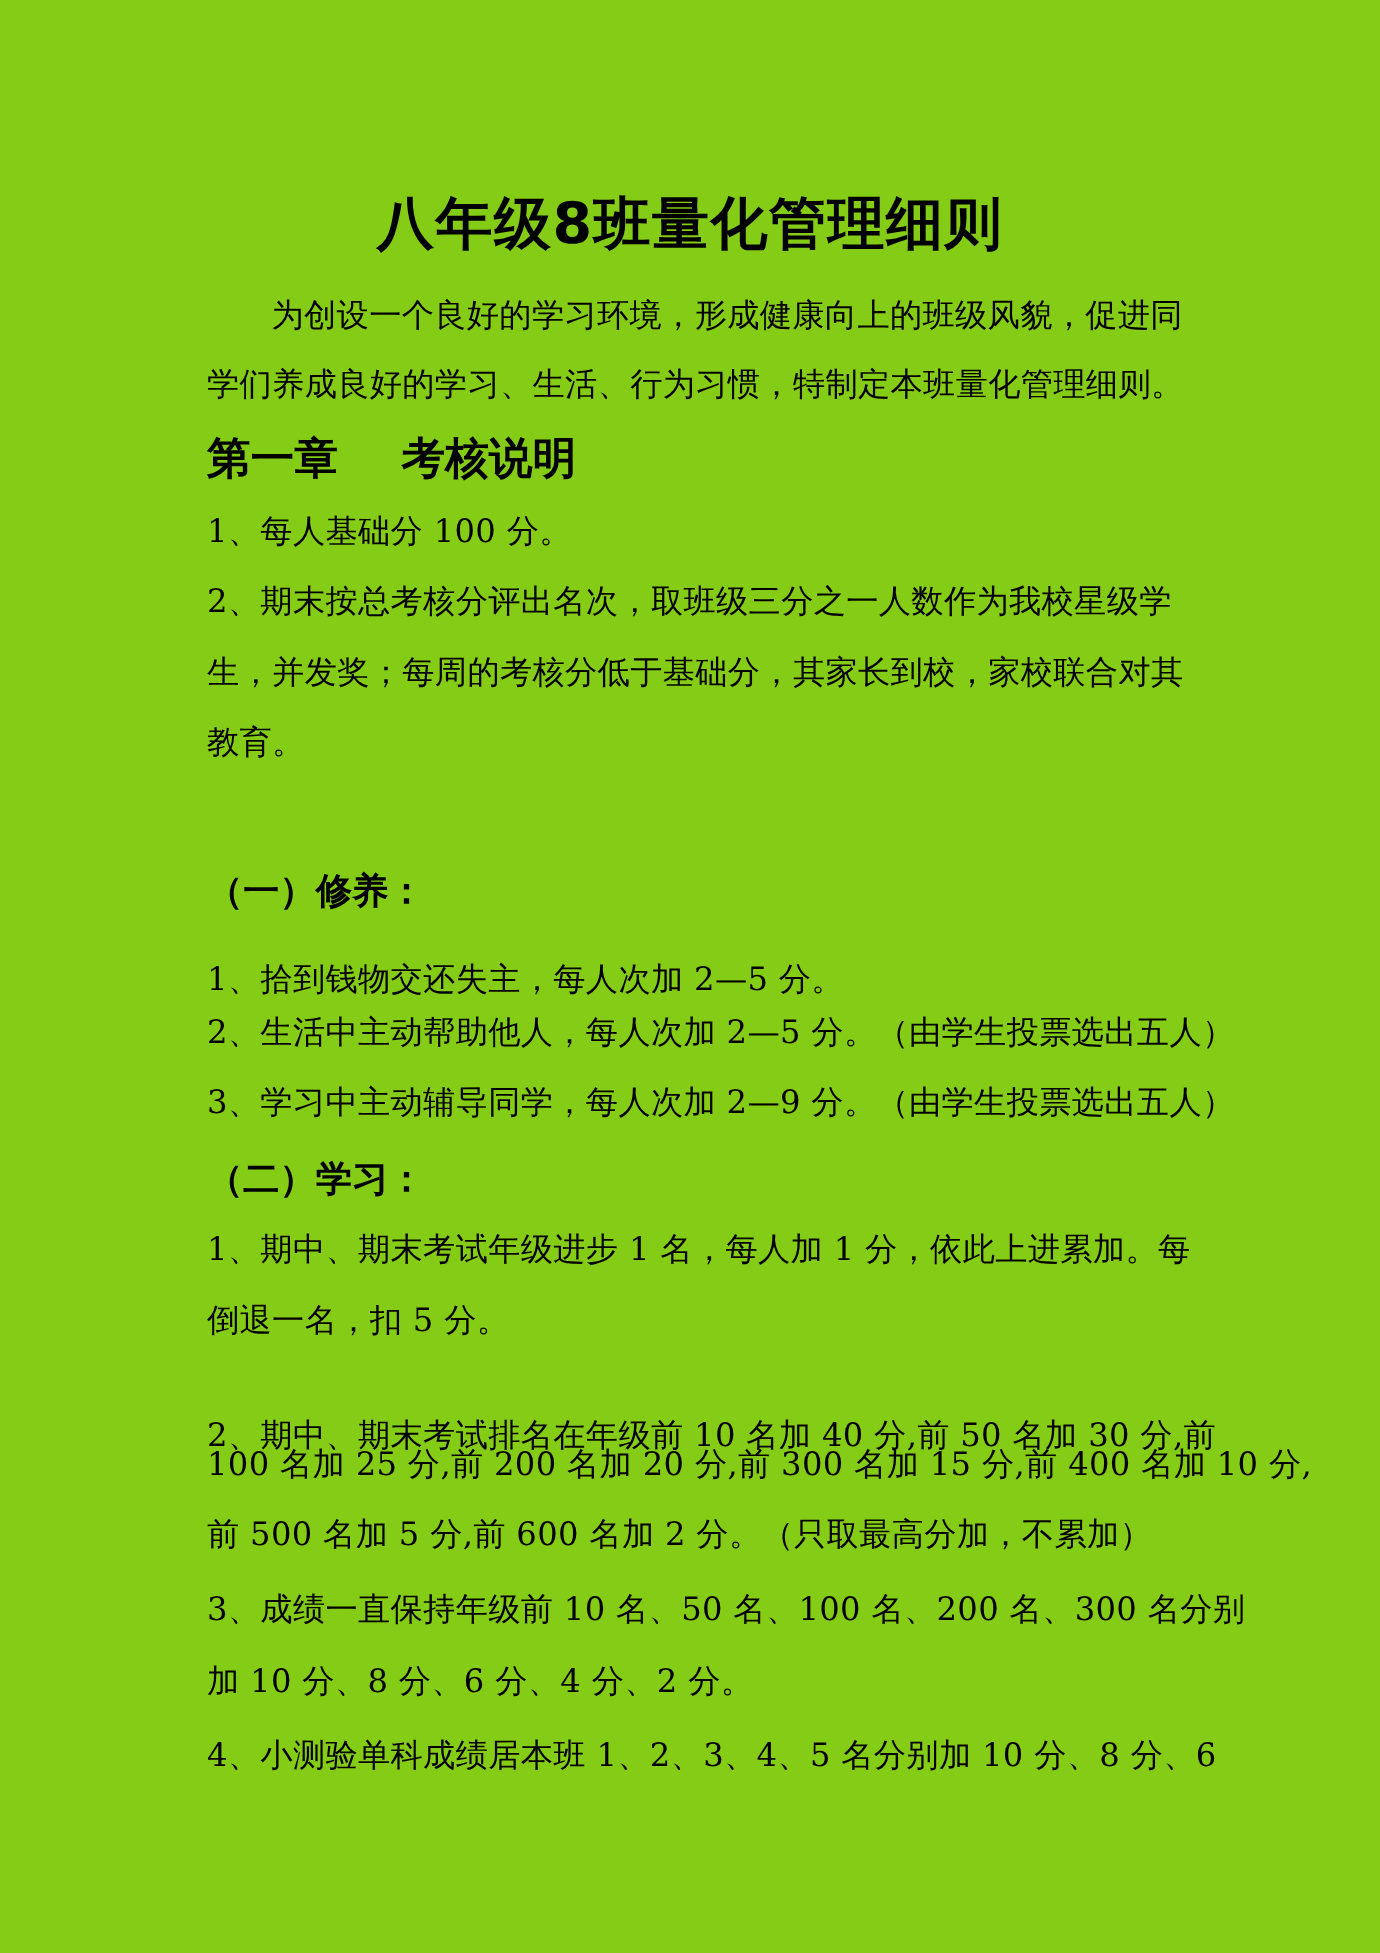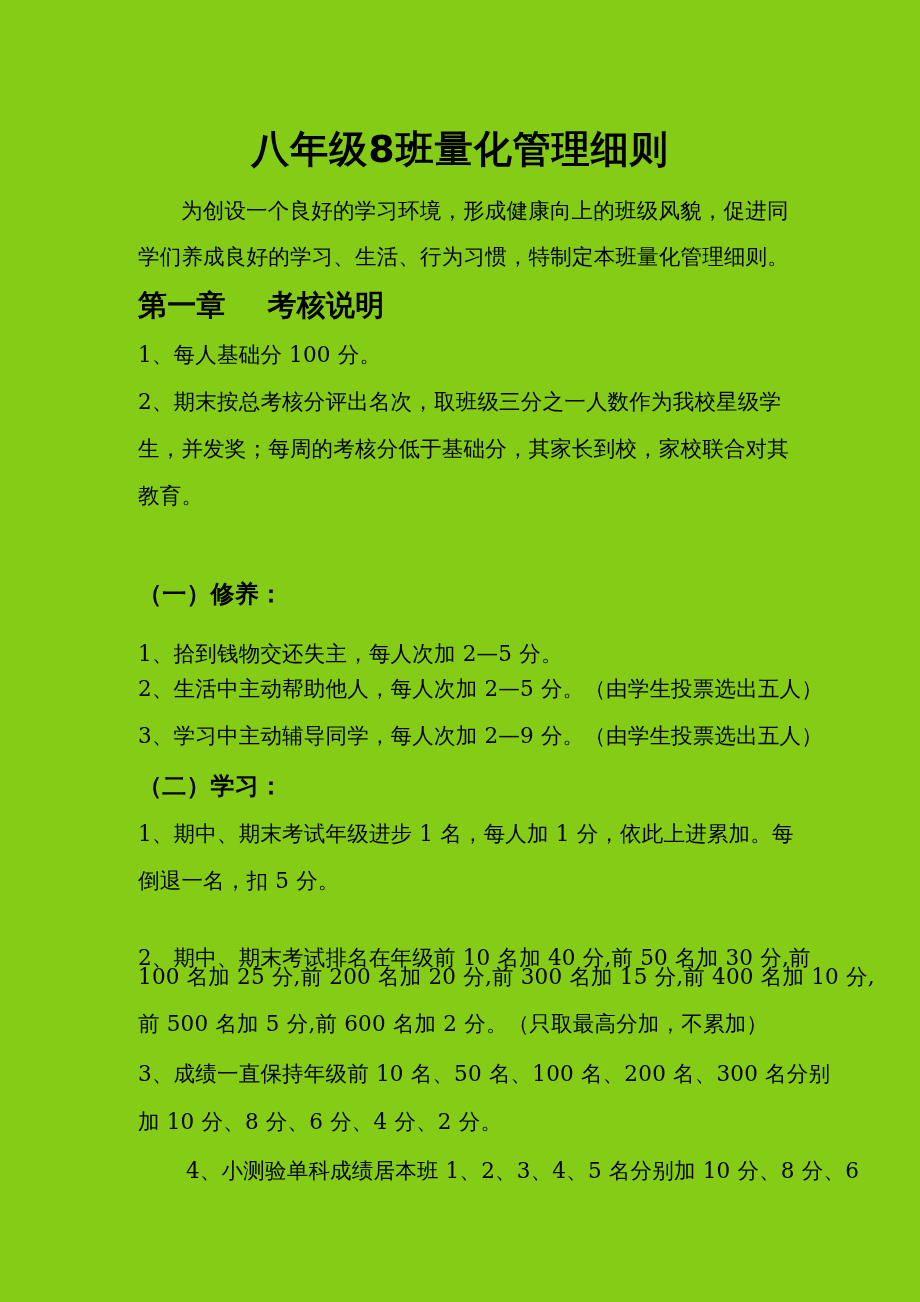--- a/index.html
+++ b/index.html
@@ -89,15 +89,15 @@
 
   <div class="line section" style="top:771px;">（二）学习：</div>
 
   <div class="line" style="top:819px;">1、期中、期末考试年级进步 1 名，每人加 1 分，依此上进累加。每</div>
   <div class="line" style="top:866px;text-align:right;">倒退一名，扣 5 分。</div>
   <div class="line" style="top:943px;">2、期中、期末考试排名在年级前 10 名加 40 分,前 50 名加 30 分,前</div>
   <div class="line" style="top:962px;">100 名加 25 分,前 200 名加 20 分,前 300 名加 15 分,前 400 名加 10 分,</div>
   <div class="line" style="top:1009px;text-align:center;">前 500 名加 5 分,前 600 名加 2 分。（只取最高分加，不累加）</div>
   <div class="line" style="top:1059px;">3、成绩一直保持年级前 10 名、50 名、100 名、200 名、300 名分别</div>
   <div class="line" style="top:1107px;">加 10 分、8 分、6 分、4 分、2 分。</div>
-  <div class="line" style="top:1156px;margin-left:48px;">4、小测验单科成绩居本班 1、2、3、4、5 名分别加 10 分、8 分、6</div>
+  <div class="line" style="top:1156px;">4、小测验单科成绩居本班 1、2、3、4、5 名分别加 10 分、8 分、6</div>
 
 </div>
 
 </body></html>

